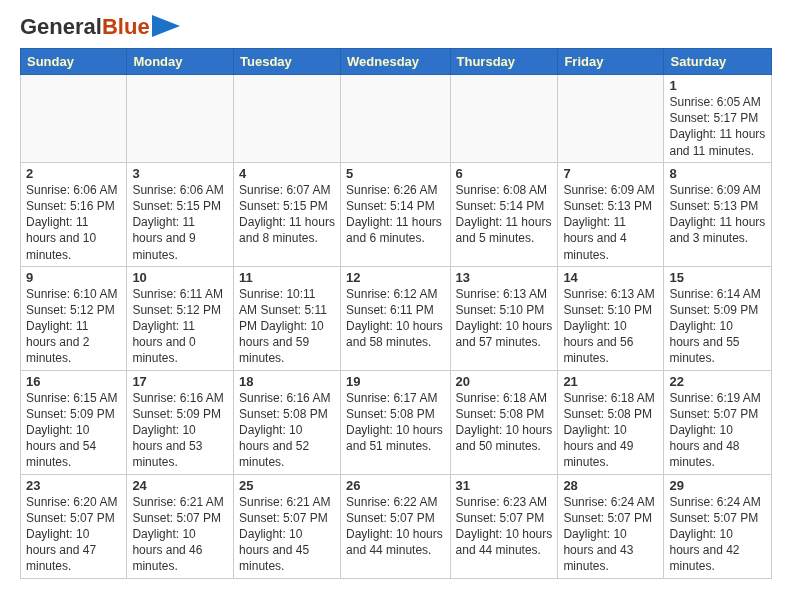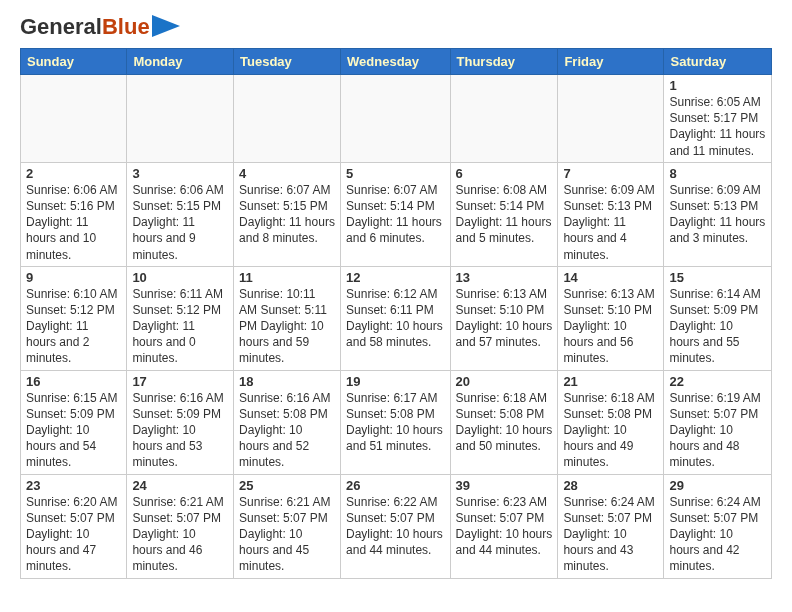--- a/index.html
+++ b/index.html
@@ -150,21 +150,21 @@
 Daylight: 11 hours and 9 minutes.</div>
           </td>
           <td>
             <span class="day-number">4</span>
             <div class="day-info">Sunrise: 6:07 AM
 Sunset: 5:15 PM
 Daylight: 11 hours and 8 minutes.</div>
           </td>
           <td>
             <span class="day-number">5</span>
-            <div class="day-info">Sunrise: 6:07 AM
+            <div class="day-info">Sunrise: 6:26 AM
 Sunset: 5:14 PM
 Daylight: 11 hours and 6 minutes.</div>
           </td>
           <td>
             <span class="day-number">6</span>
             <div class="day-info">Sunrise: 6:08 AM
 Sunset: 5:14 PM
 Daylight: 11 hours and 5 minutes.</div>
           </td>
           <td>
@@ -287,21 +287,21 @@
 Sunset: 5:07 PM
 Daylight: 10 hours and 45 minutes.</div>
           </td>
           <td>
             <span class="day-number">26</span>
             <div class="day-info">Sunrise: 6:22 AM
 Sunset: 5:07 PM
 Daylight: 10 hours and 44 minutes.</div>
           </td>
           <td>
-            <span class="day-number">39</span>
+            <span class="day-number">31</span>
             <div class="day-info">Sunrise: 6:23 AM
 Sunset: 5:07 PM
 Daylight: 10 hours and 44 minutes.</div>
           </td>
           <td>
             <span class="day-number">28</span>
             <div class="day-info">Sunrise: 6:24 AM
 Sunset: 5:07 PM
 Daylight: 10 hours and 43 minutes.</div>
           </td>

